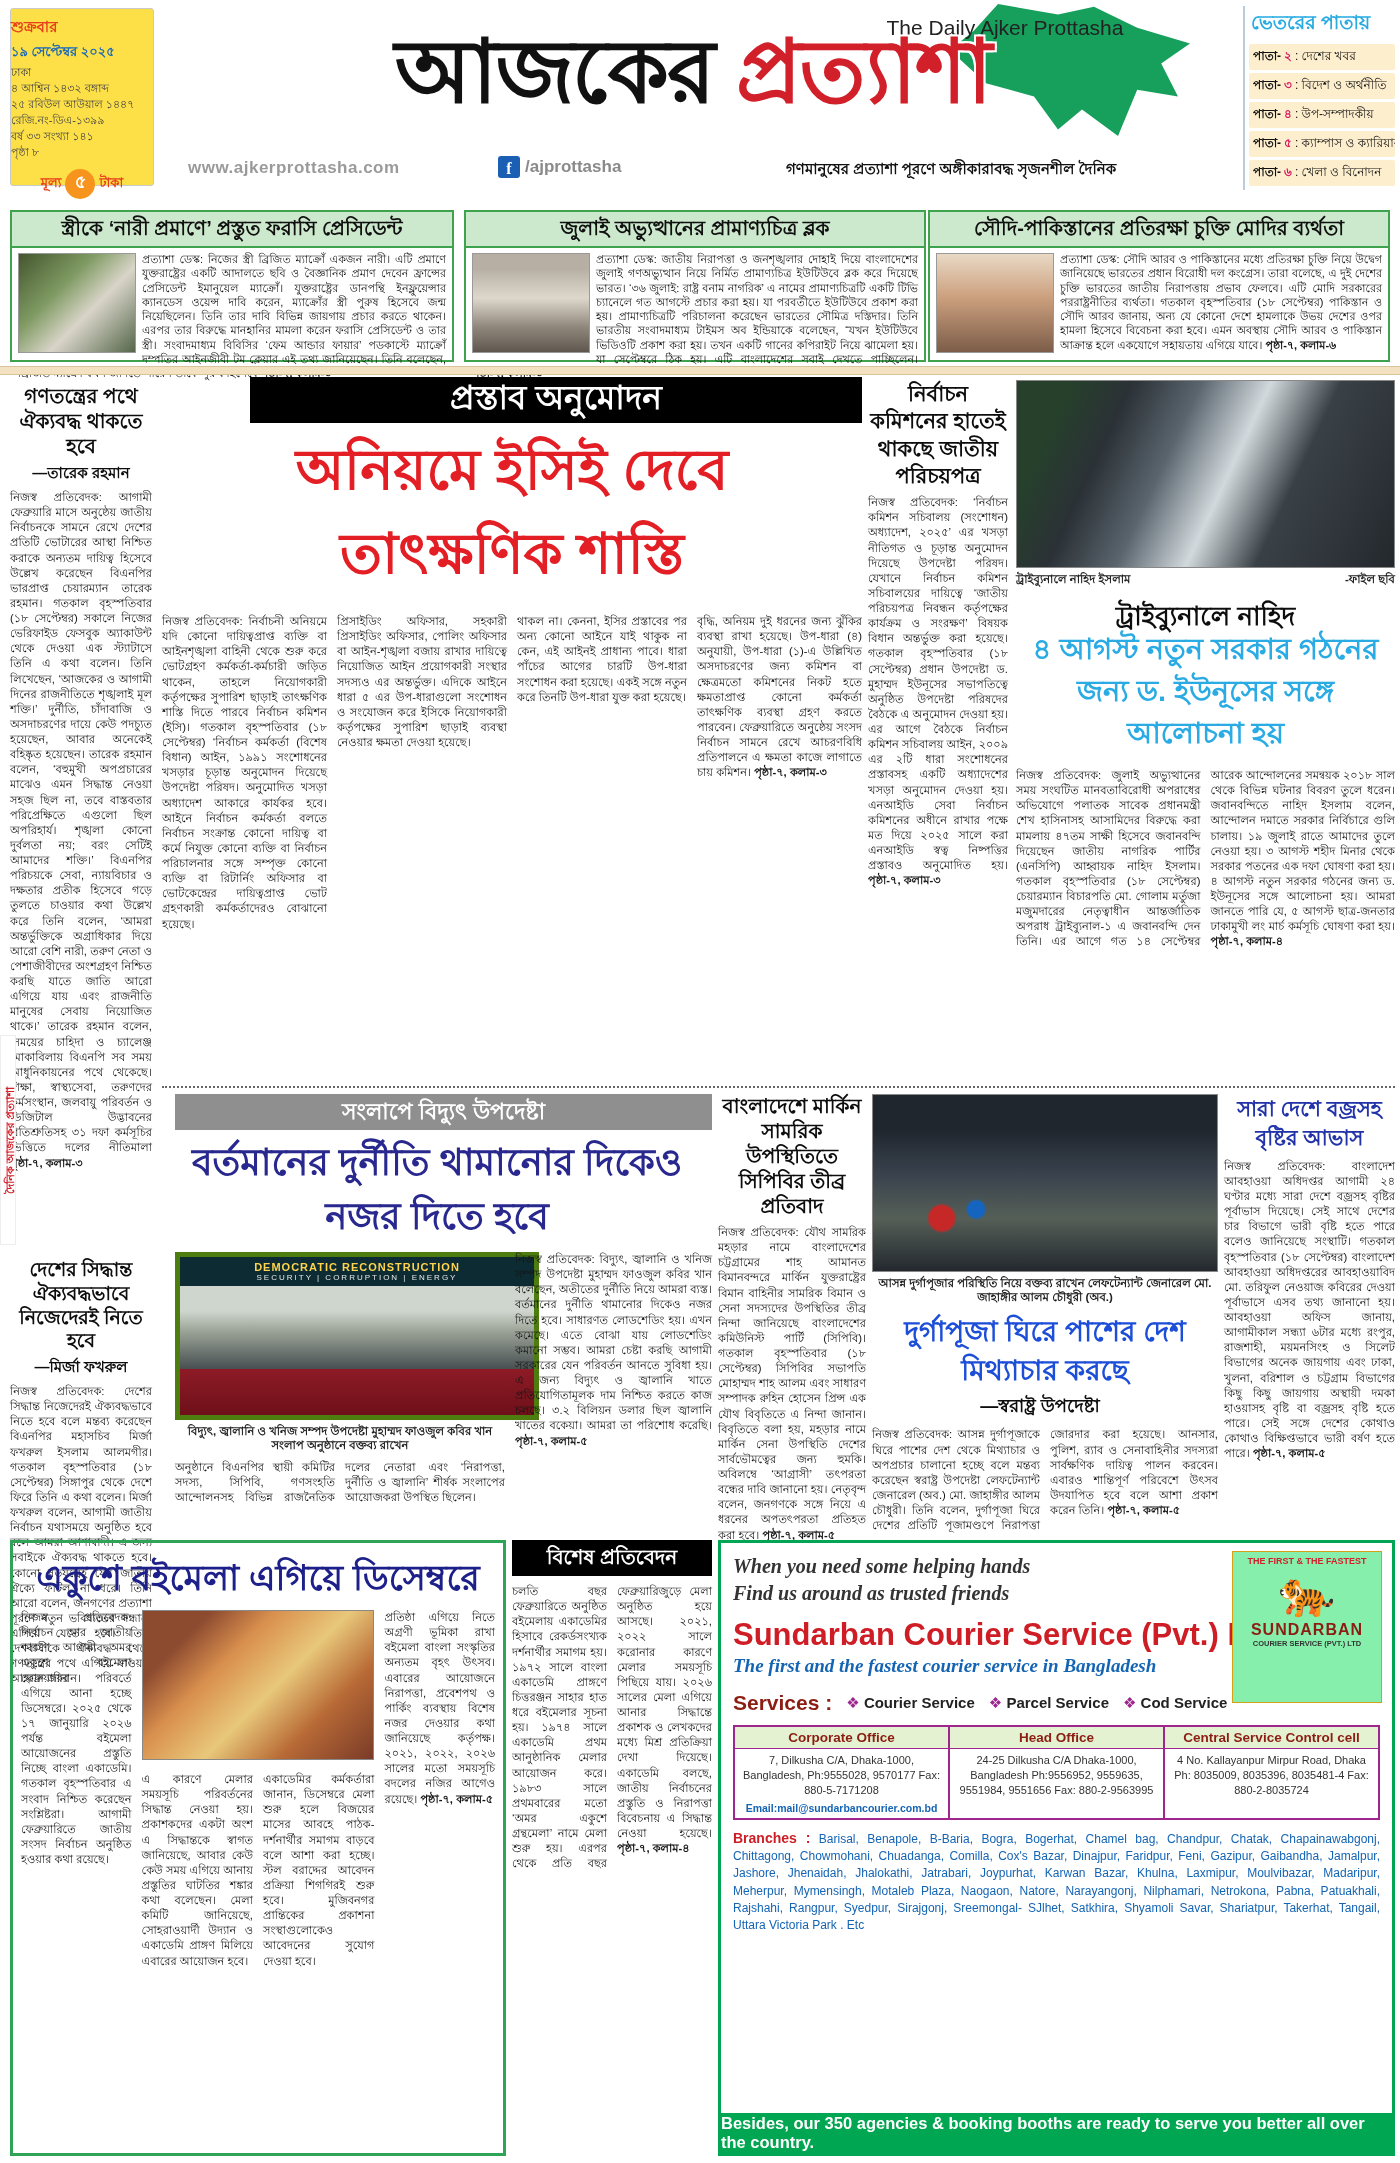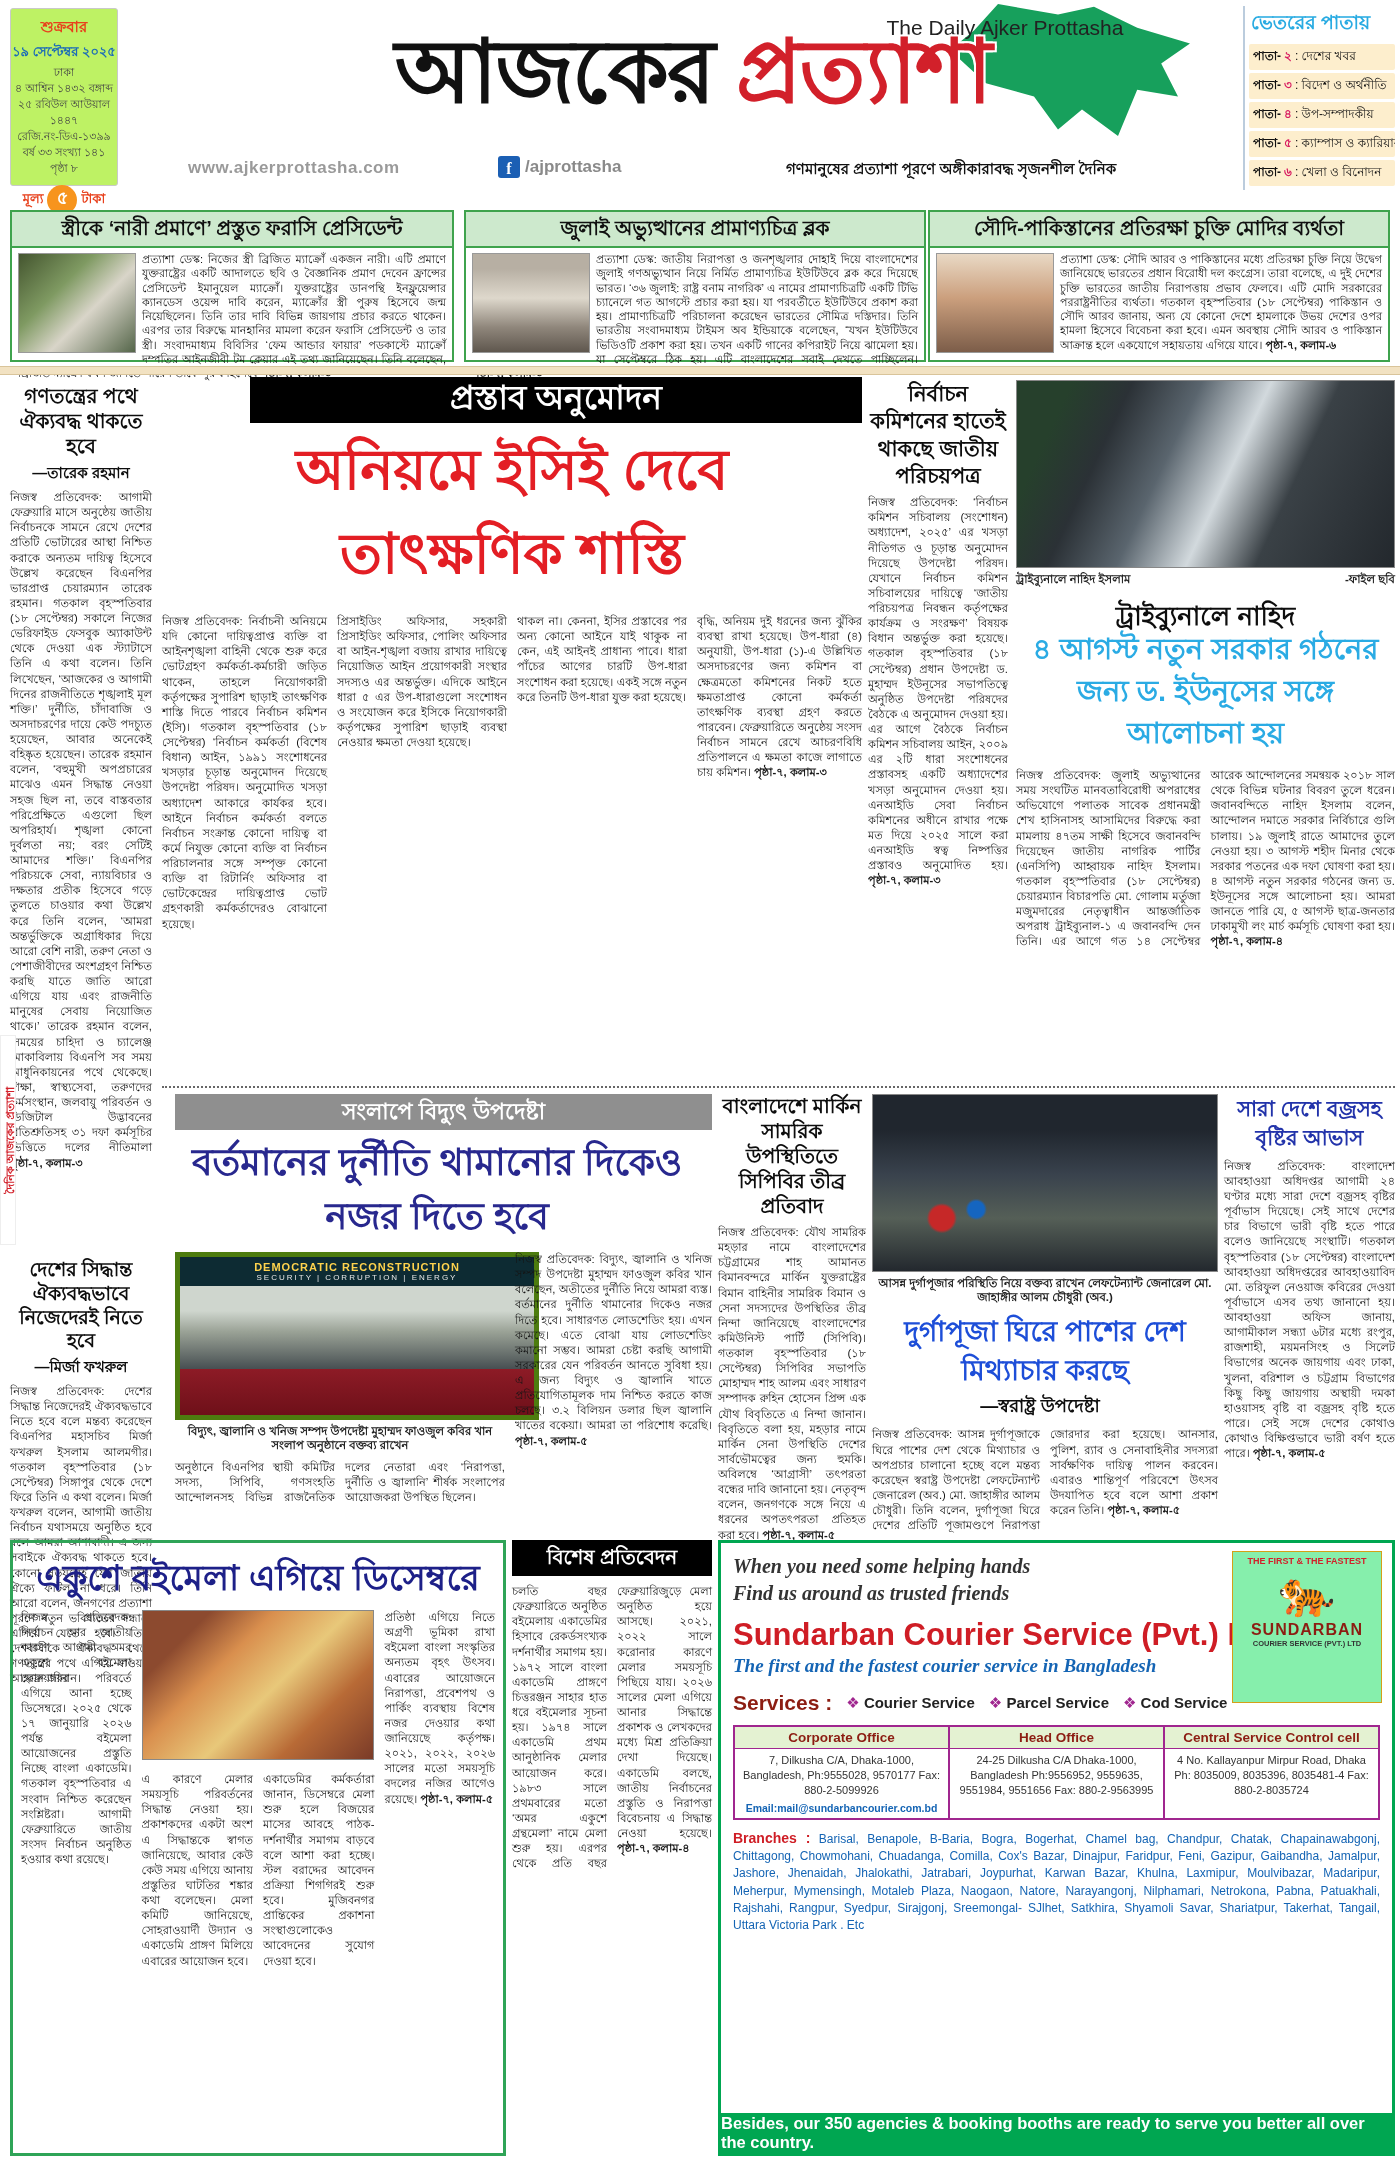--- a/index.html
+++ b/index.html
@@ -3,21 +3,21 @@
 <meta charset="utf-8">
 <style>
   *{margin:0;padding:0;box-sizing:border-box}
   html,body{width:1400px;height:2163px;background:#fff;font-family:"Liberation Sans","DejaVu Sans",sans-serif;color:#111;overflow:hidden}
   .abs{position:absolute}
   .bt{font-size:11.3px;line-height:1.34;text-align:justify;color:#151515}
   .lead-word{font-weight:bold}
   .more{font-weight:bold;white-space:nowrap}
   .cap{font-size:11.5px;font-weight:bold;color:#222;line-height:1.25}
   
-  .datebox{left:10px;top:8px;width:108px;height:178px;border:1px solid #c9c9c9;border-radius:3px;text-align:center;padding-top:6px;background:#bef264}
+  .datebox{left:10px;top:8px;width:144px;height:178px;border:1px solid #c9c9c9;border-radius:3px;text-align:left;padding-top:6px;background:#fde047}
   .datebox .day{color:#e8401c;font-weight:bold;font-size:15px}
   .datebox .date{color:#1b6bb8;font-weight:bold;font-size:13px;margin:2px 0}
   .datebox .ln{font-size:11px;color:#444;line-height:1.45}
   .pricerow{display:flex;align-items:center;justify-content:center;gap:4px;margin-top:8px}
   .pricerow .plbl{color:#e8401c;font-weight:bold;font-size:13px}
   .pcircle{width:30px;height:30px;border-radius:50%;background:#f7941d;color:#fff;font-weight:bold;font-size:18px;display:flex;align-items:center;justify-content:center}
   .mast{left:150px;top:0;width:1085px;height:150px}
   .bdmap{position:absolute;left:800px;top:4px;width:240px;height:132px;background:#17a05c;clip-path:polygon(20% 0,45% 8%,60% 2%,78% 18%,100% 30%,88% 45%,95% 70%,78% 65%,70% 100%,55% 80%,45% 95%,35% 70%,15% 60%,0 35%,10% 20%)}
   .daily-en{position:absolute;left:640px;top:16px;width:430px;text-align:center;font-size:21px;color:#222}
   .title{position:absolute;left:0;top:28px;width:100%;text-align:center;font-size:88px;font-weight:900;line-height:1;letter-spacing:-2px;white-space:nowrap}
@@ -286,21 +286,21 @@
   <div class="adsub">The first and the fastest courier service in Bangladesh</div>
   <div class="svcrow">
     <span class="svclbl">Services :</span>
     <span class="svc">Courier Service</span>
     <span class="svc">Parcel Service</span>
     <span class="svc">Cod Service</span>
   </div>
   <div class="offices">
     <div class="office">
       <div class="oh">Corporate Office</div>
-      <div class="oa">7, Dilkusha C/A, Dhaka-1000, Bangladesh, Ph:9555028, 9570177 Fax: 880-2-5099926</div>
+      <div class="oa">7, Dilkusha C/A, Dhaka-1000, Bangladesh, Ph:9555028, 9570177 Fax: 880-5-7171208</div>
       <div class="oe">Email:mail@sundarbancourier.com.bd</div>
     </div>
     <div class="office">
       <div class="oh">Head Office</div>
       <div class="oa">24-25 Dilkusha C/A Dhaka-1000, Bangladesh Ph:9556952, 9559635, 9551984, 9551656 Fax: 880-2-9563995</div>
     </div>
     <div class="office">
       <div class="oh">Central Service Control cell</div>
       <div class="oa">4 No. Kallayanpur Mirpur Road, Dhaka Ph: 8035009, 8035396, 8035481-4 Fax: 880-2-8035724</div>
     </div>

